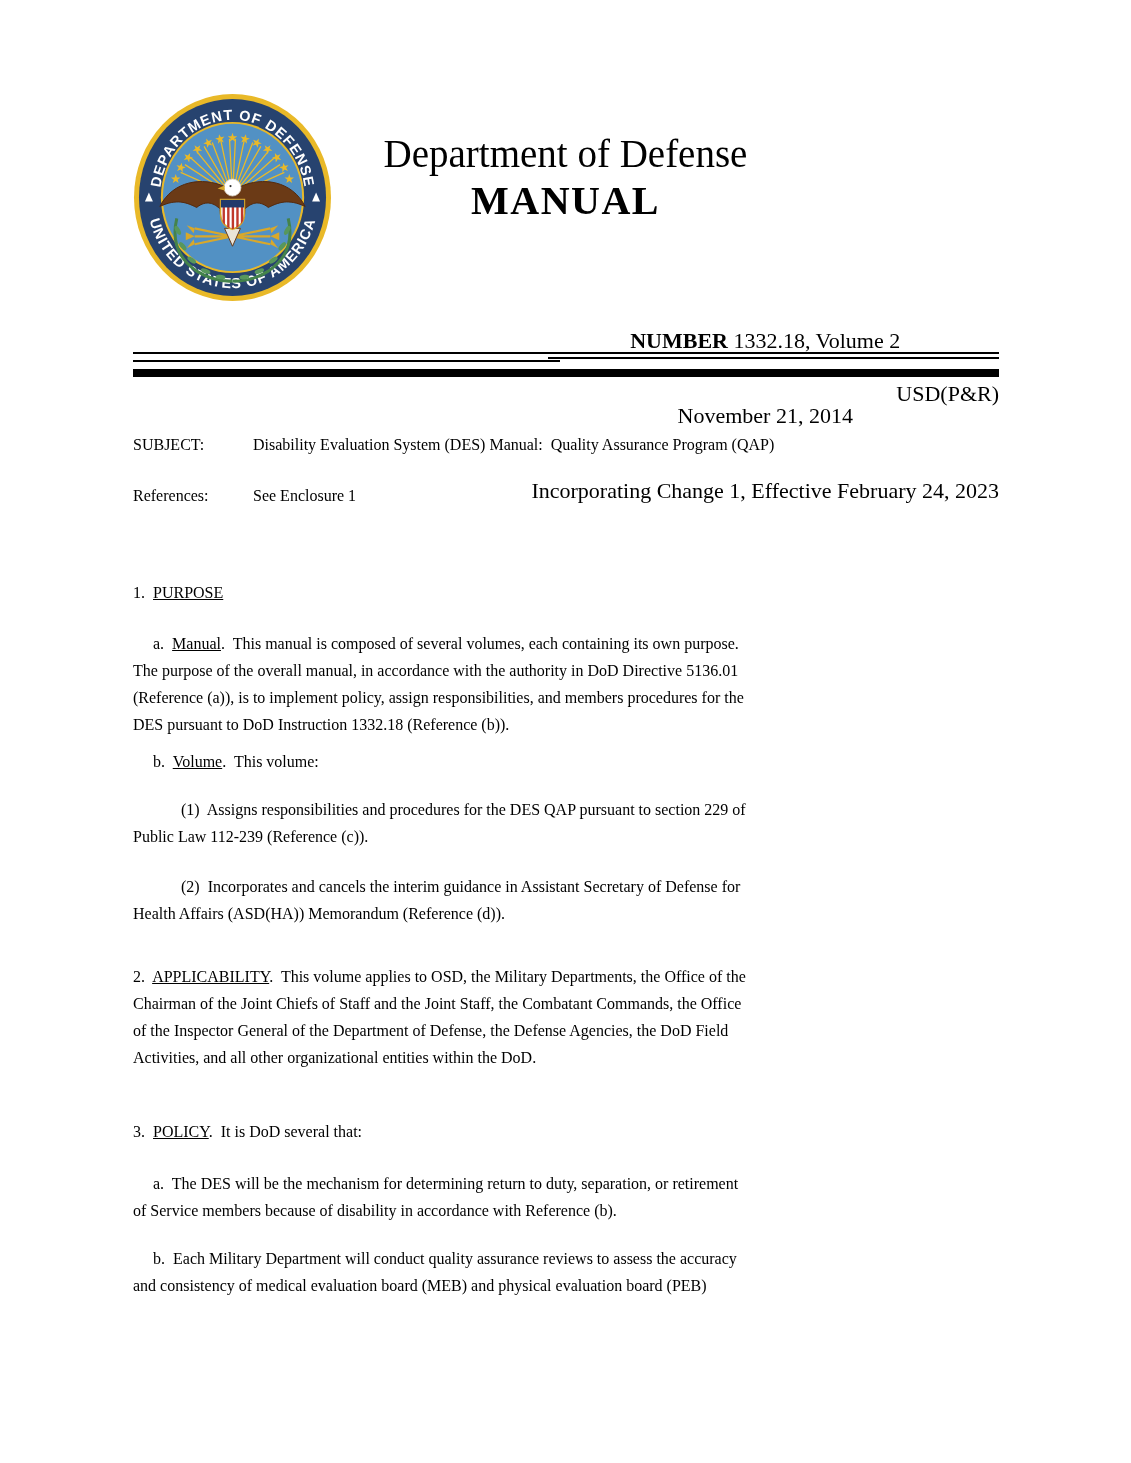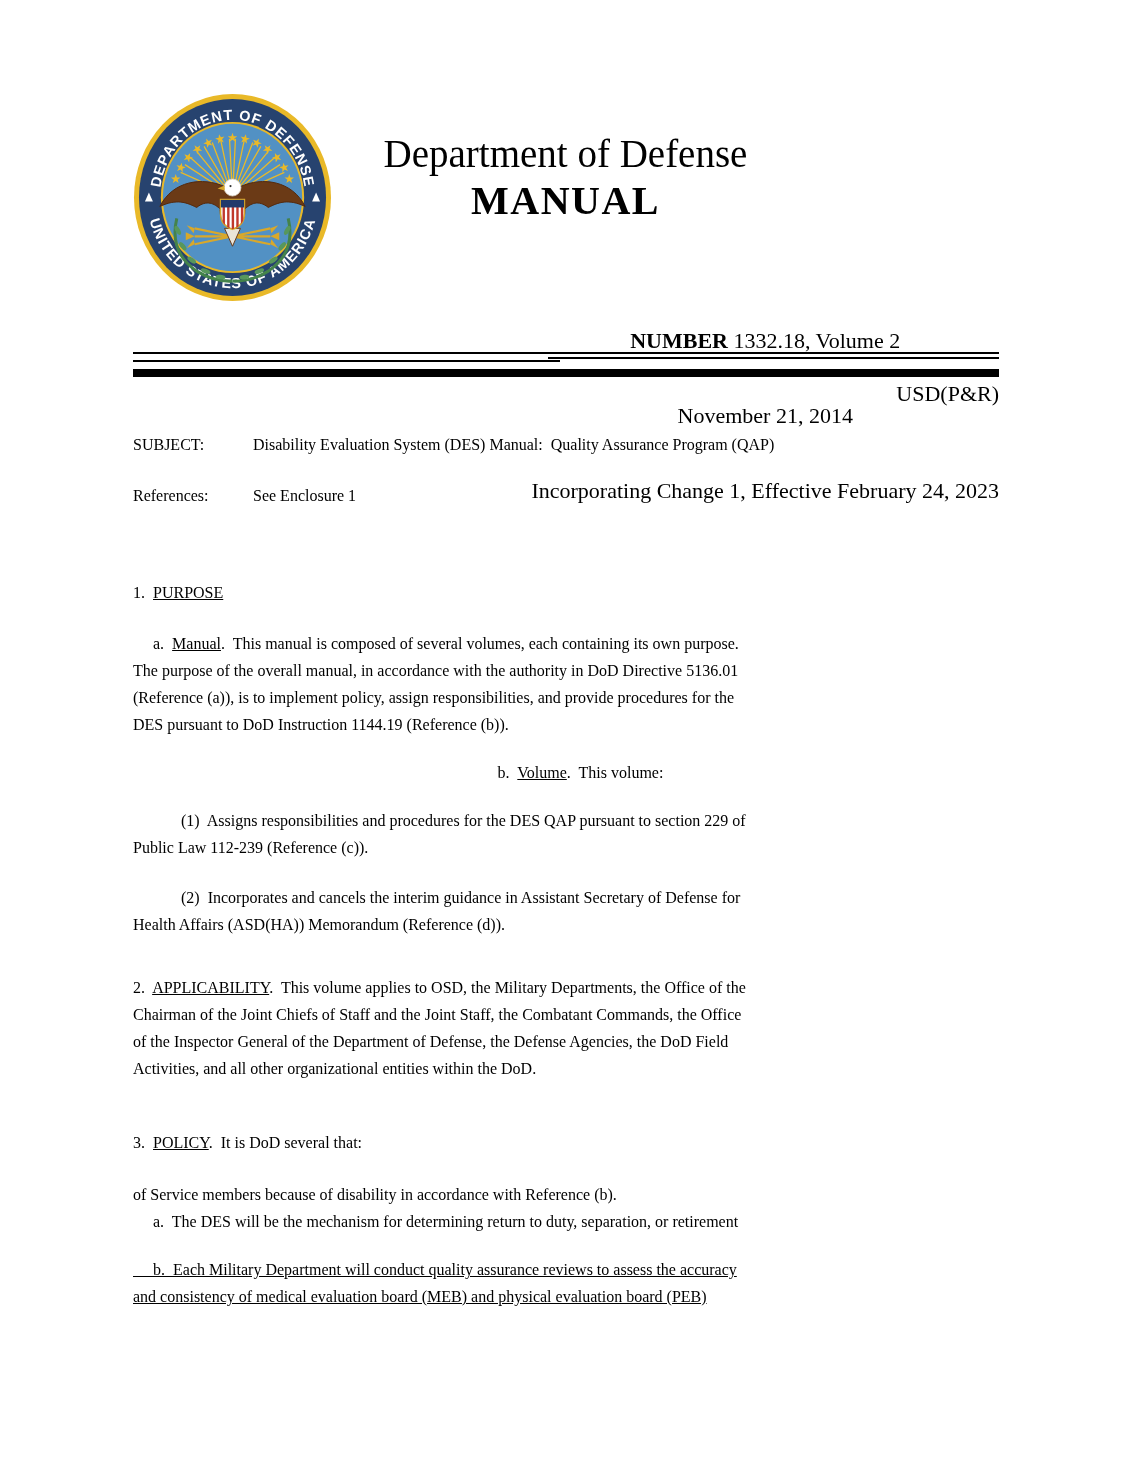--- a/index.html
+++ b/index.html
@@ -26,27 +26,27 @@
 
   .office { position:absolute; right:132px; top:380px; font-size:22px; line-height:27px; }
 
   .content { position:absolute; left:133px; top:431px; width:875px; font-size:16px; line-height:27px; }
   .line  { white-space:pre; }
   .label { display:inline-block; width:120px; }
   .u { text-decoration:underline; }
   .m-refs { margin-top:24px; }
   .m-h1   { margin-top:70px; }
   .m-pa   { margin-top:24px; }
-  .m-pb   { margin-top:21px;text-align:center; }
+  .m-pb   { margin-top:10px; }
   .m-pb1  { margin-top:21px; }
   .m-pb2  { margin-top:23px; }
   .m-s2   { margin-top:36px; }
   .m-s3   { margin-top:47px; }
   .m-p3a  { margin-top:25px; }
-  .m-p3b  { margin-top:21px;text-decoration:underline; }
+  .m-p3b  { margin-top:21px; }
 </style>
 </head>
 <body>
 
 <div class="page">
 
   <div class="seal">
     <svg viewBox="0 0 200 210" xmlns="http://www.w3.org/2000/svg">
       <defs>
         <path id="sealTopArc" d="M 27 105 A 73 78 0 0 1 173 105"></path>
@@ -168,22 +168,22 @@
 
     <div class="line"><span class="label">SUBJECT:</span><span>Disability Evaluation System (DES) Manual:  Quality Assurance Program (QAP)</span></div>
 
     <div class="line m-refs"><span class="label">References:</span><span>See Enclosure 1</span></div>
 
     <div class="line m-h1"><span>1.  </span><span class="u">PURPOSE</span></div>
 
     <div class="m-pa">
       <div class="line"><span>     a.  </span><span class="u">Manual</span><span>.  This manual is composed of several volumes, each containing its own purpose.</span></div>
       <div class="line">The purpose of the overall manual, in accordance with the authority in DoD Directive 5136.01</div>
-      <div class="line">(Reference (a)), is to implement policy, assign responsibilities, and provide procedures for the</div>
-      <div class="line">DES pursuant to DoD Instruction 1144.19 (Reference (b)).</div>
+      <div class="line">(Reference (a)), is to implement policy, assign responsibilities, and members procedures for the</div>
+      <div class="line">DES pursuant to DoD Instruction 1332.18 (Reference (b)).</div>
     </div>
 
     <div class="m-pb">
       <div class="line"><span>     b.  </span><span class="u">Volume</span><span>.  This volume:</span></div>
     </div>
 
     <div class="m-pb1">
       <div class="line">            (1)  Assigns responsibilities and procedures for the DES QAP pursuant to section 229 of</div>
       <div class="line">Public Law 112-239 (Reference (c)).</div>
     </div>
@@ -196,22 +196,22 @@
     <div class="m-s2">
       <div class="line"><span>2.  </span><span class="u">APPLICABILITY</span><span>.  This volume applies to OSD, the Military Departments, the Office of the</span></div>
       <div class="line">Chairman of the Joint Chiefs of Staff and the Joint Staff, the Combatant Commands, the Office</div>
       <div class="line">of the Inspector General of the Department of Defense, the Defense Agencies, the DoD Field</div>
       <div class="line">Activities, and all other organizational entities within the DoD.</div>
     </div>
 
     <div class="line m-s3"><span>3.  </span><span class="u">POLICY</span><span>.  It is DoD several that:</span></div>
 
     <div class="m-p3a">
+      <div class="line">     a.  The DES will be the mechanism for determining return to duty, separation, or retirement</div>
       <div class="line">of Service members because of disability in accordance with Reference (b).</div>
-      <div class="line">     a.  The DES will be the mechanism for determining return to duty, separation, or retirement</div>
     </div>
 
     <div class="m-p3b">
       <div class="line">     b.  Each Military Department will conduct quality assurance reviews to assess the accuracy</div>
       <div class="line">and consistency of medical evaluation board (MEB) and physical evaluation board (PEB)</div>
     </div>
 
   </div>
 </div>
 

